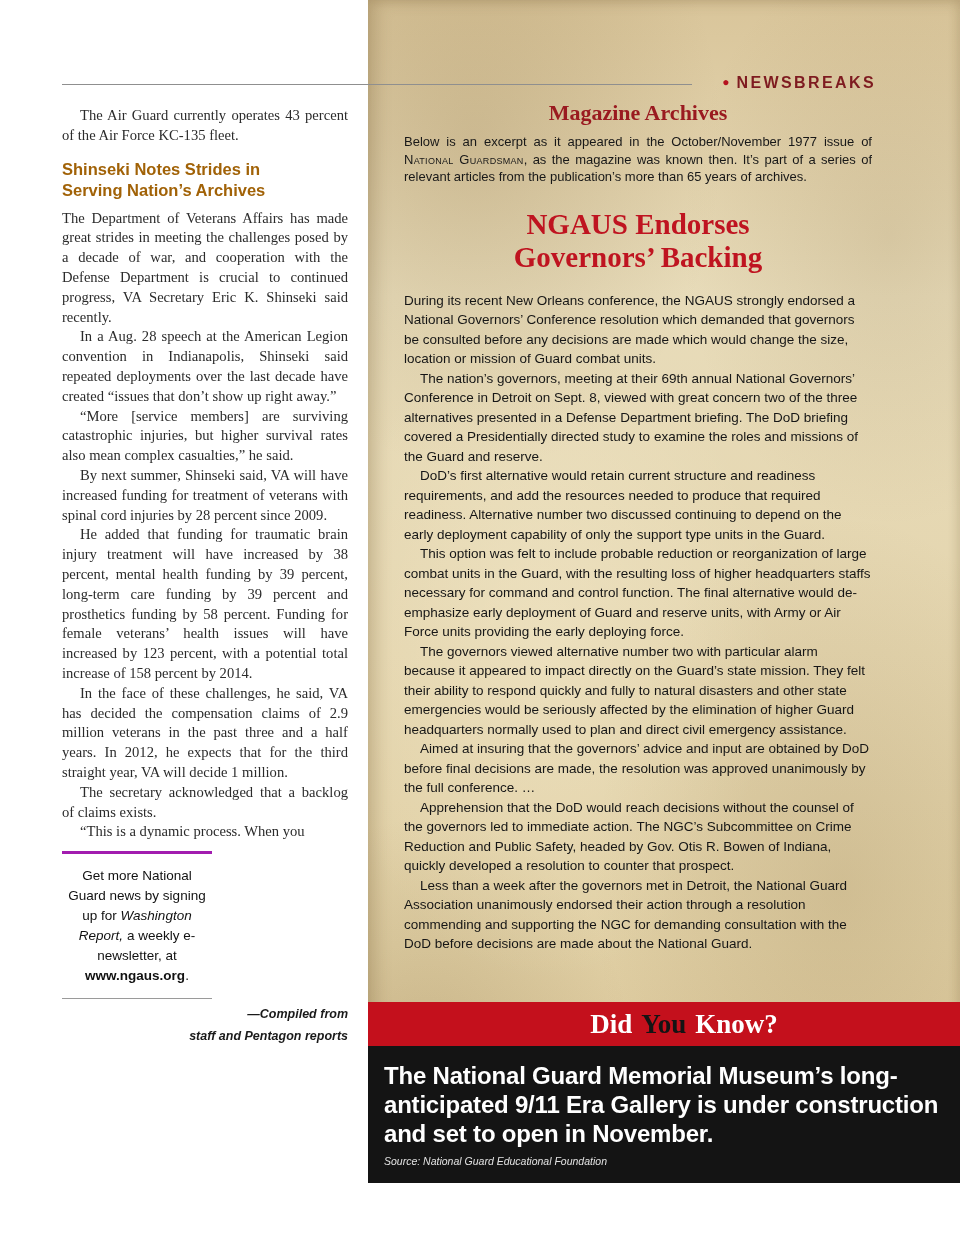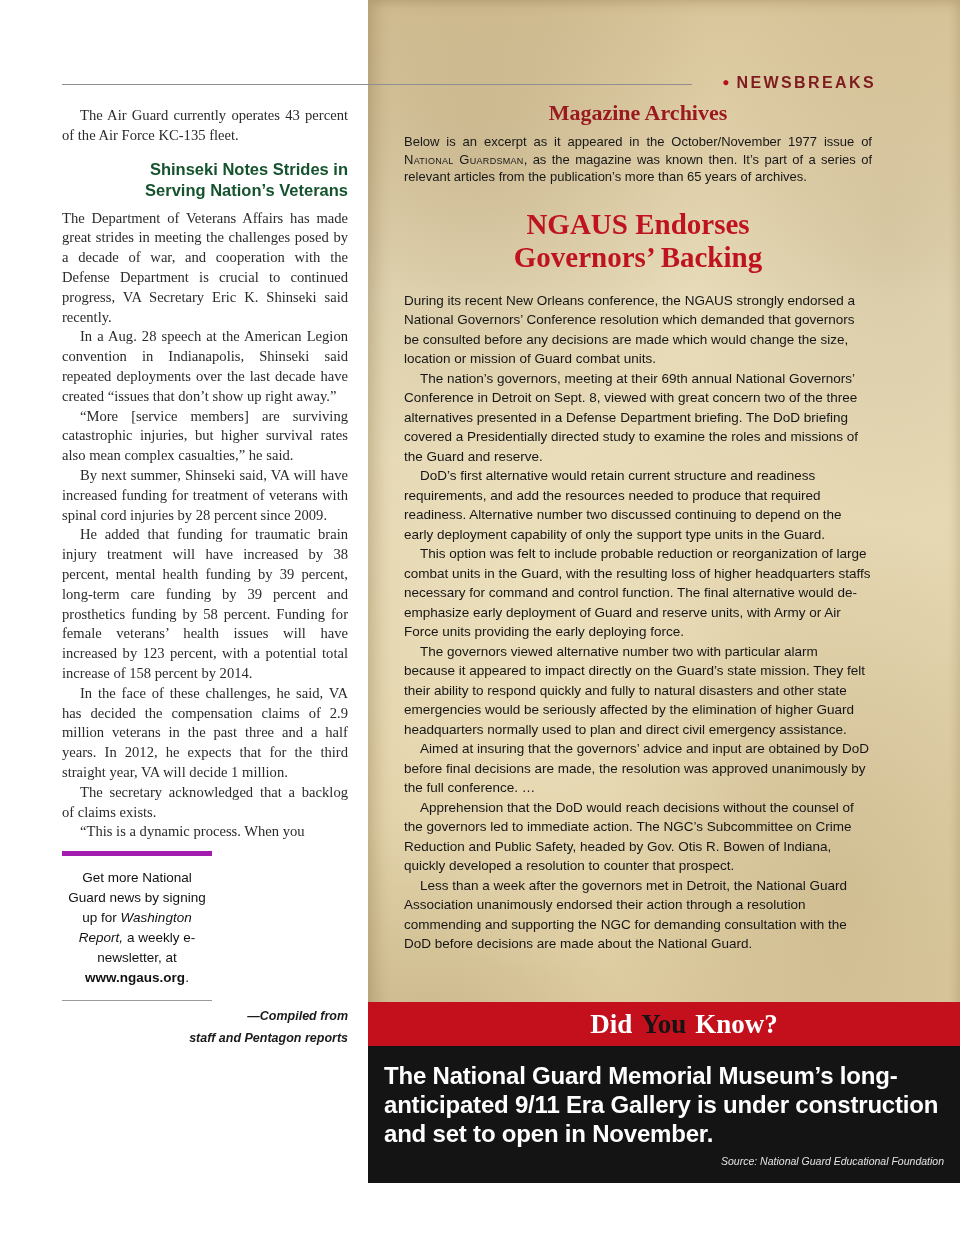--- a/index.html
+++ b/index.html
@@ -30,29 +30,29 @@
 
   
   .left-col {
     position:absolute; left:62px; top:106px; width:286px;
     font-family:"Liberation Serif",serif; font-size:14.6px; line-height:19.8px;
     color:#2b2b2b; text-align:justify;
   }
   .left-col .intro { text-indent:18px; margin-bottom:13px; }
   .shinseki-heading {
     font-family:"Liberation Sans",sans-serif; font-weight:bold; font-size:16.5px; line-height:21px;
-    color:#14532d; text-align:right; margin:2px 0 8px;
+    color:#a16207; text-align:left; margin:2px 0 8px;
   }
   .shinseki-heading span { display:block; }
   .left-paragraphs p { text-indent:18px; margin:0; }
   .left-paragraphs p:first-child { text-indent:0; }
   .lead-line { text-indent:18px; }
   .pullquote {
     float:left; width:150px; margin:9px 12px 4px 0; padding:12px 2px;
-    border-top:5px solid #a21caf; border-bottom:1px solid #9a9a9a;
+    border-top:3px solid #a21caf; border-bottom:1px solid #9a9a9a;
     font-family:"Liberation Sans",sans-serif; font-size:13.5px; line-height:20px;
     text-align:center; color:#111; text-indent:0;
   }
   .pullquote .wr { font-style:italic; }
   .pullquote .url { font-weight:bold; }
   .byline {
     clear:both; text-align:right; margin-top:12px;
     font-family:"Liberation Sans",sans-serif; font-style:italic; font-weight:bold;
     font-size:12.5px; line-height:22px; color:#1a1a1a;
   }
@@ -85,21 +85,21 @@
   .dyk-banner .w2 { color:#141414; margin:0 9px; }
 
   
   .black-box {
     position:absolute; left:368px; top:1046px; width:592px; height:137px;
     background:#141414; padding:15px 16px 8px;
   }
   .black-box .msg {
     color:#ffffff; font-weight:bold; font-size:24px; line-height:29px; letter-spacing:-0.2px;
   }
-  .black-box .src { color:#e3e3e3; font-style:italic; font-size:10.5px; text-align:right; margin-top:7px; }
+  .black-box .src { color:#e3e3e3; font-style:italic; font-size:10.5px; margin-top:7px; }
 
   
   .page-footer { position:absolute; top:1260px; left:672px; width:200px; display:flex; align-items:center; justify-content:flex-end; gap:10px; }
   .page-footer .issue { font-weight:bold; font-size:11.5px; letter-spacing:3px; color:#7b382b; text-transform:uppercase; white-space:nowrap; }
   .page-footer .divider { width:1px; height:22px; background:#8a8a8a; }
   .page-footer .pageno { font-family:"Liberation Serif",serif; font-size:16px; color:#b5121f; }
 </style>
 </head>
 <body>
 
@@ -111,21 +111,21 @@
 
   <div class="newsbreaks">
     <span class="bullet">●</span><span>NEWSBREAKS</span>
   </div>
 
   <div class="left-col">
     <p class="intro">The Air Guard currently operates 43 percent of the Air Force KC-135 fleet.</p>
 
     <div class="shinseki-heading">
       <span>Shinseki Notes Strides in</span>
-      <span>Serving Nation’s Veterans</span>
+      <span>Serving Nation’s Archives</span>
     </div>
 
     <div class="left-paragraphs">
         <p>The Department of Veterans Affairs has made great strides in meeting the challenges posed by a decade of war, and cooperation with the Defense Department is crucial to continued progress, VA Secretary Eric K. Shinseki said recently.</p>
         <p>In a Aug. 28 speech at the American Legion convention in Indianapolis, Shinseki said repeated deployments over the last decade have created “issues that don’t show up right away.”</p>
         <p>“More [service members] are surviving catastrophic injuries, but higher survival rates also mean complex casualties,” he said.</p>
         <p>By next summer, Shinseki said, VA will have increased funding for treatment of veterans with spinal cord injuries by 28 percent since 2009.</p>
         <p>He added that funding for traumatic brain injury treatment will have increased by 38 percent, mental health funding by 39 percent, long-term care funding by 39 percent and prosthetics funding by 58 percent. Funding for female veterans’ health issues will have increased by 123 percent, with a potential total increase of 158 percent by 2014.</p>
         <p>In the face of these challenges, he said, VA has decided the compensation claims of 2.9 million veterans in the past three and a half years. In 2012, he expects that for the third straight year, VA will decide 1 million.</p>
         <p>The secretary acknowledged that a backlog of claims exists.</p>

